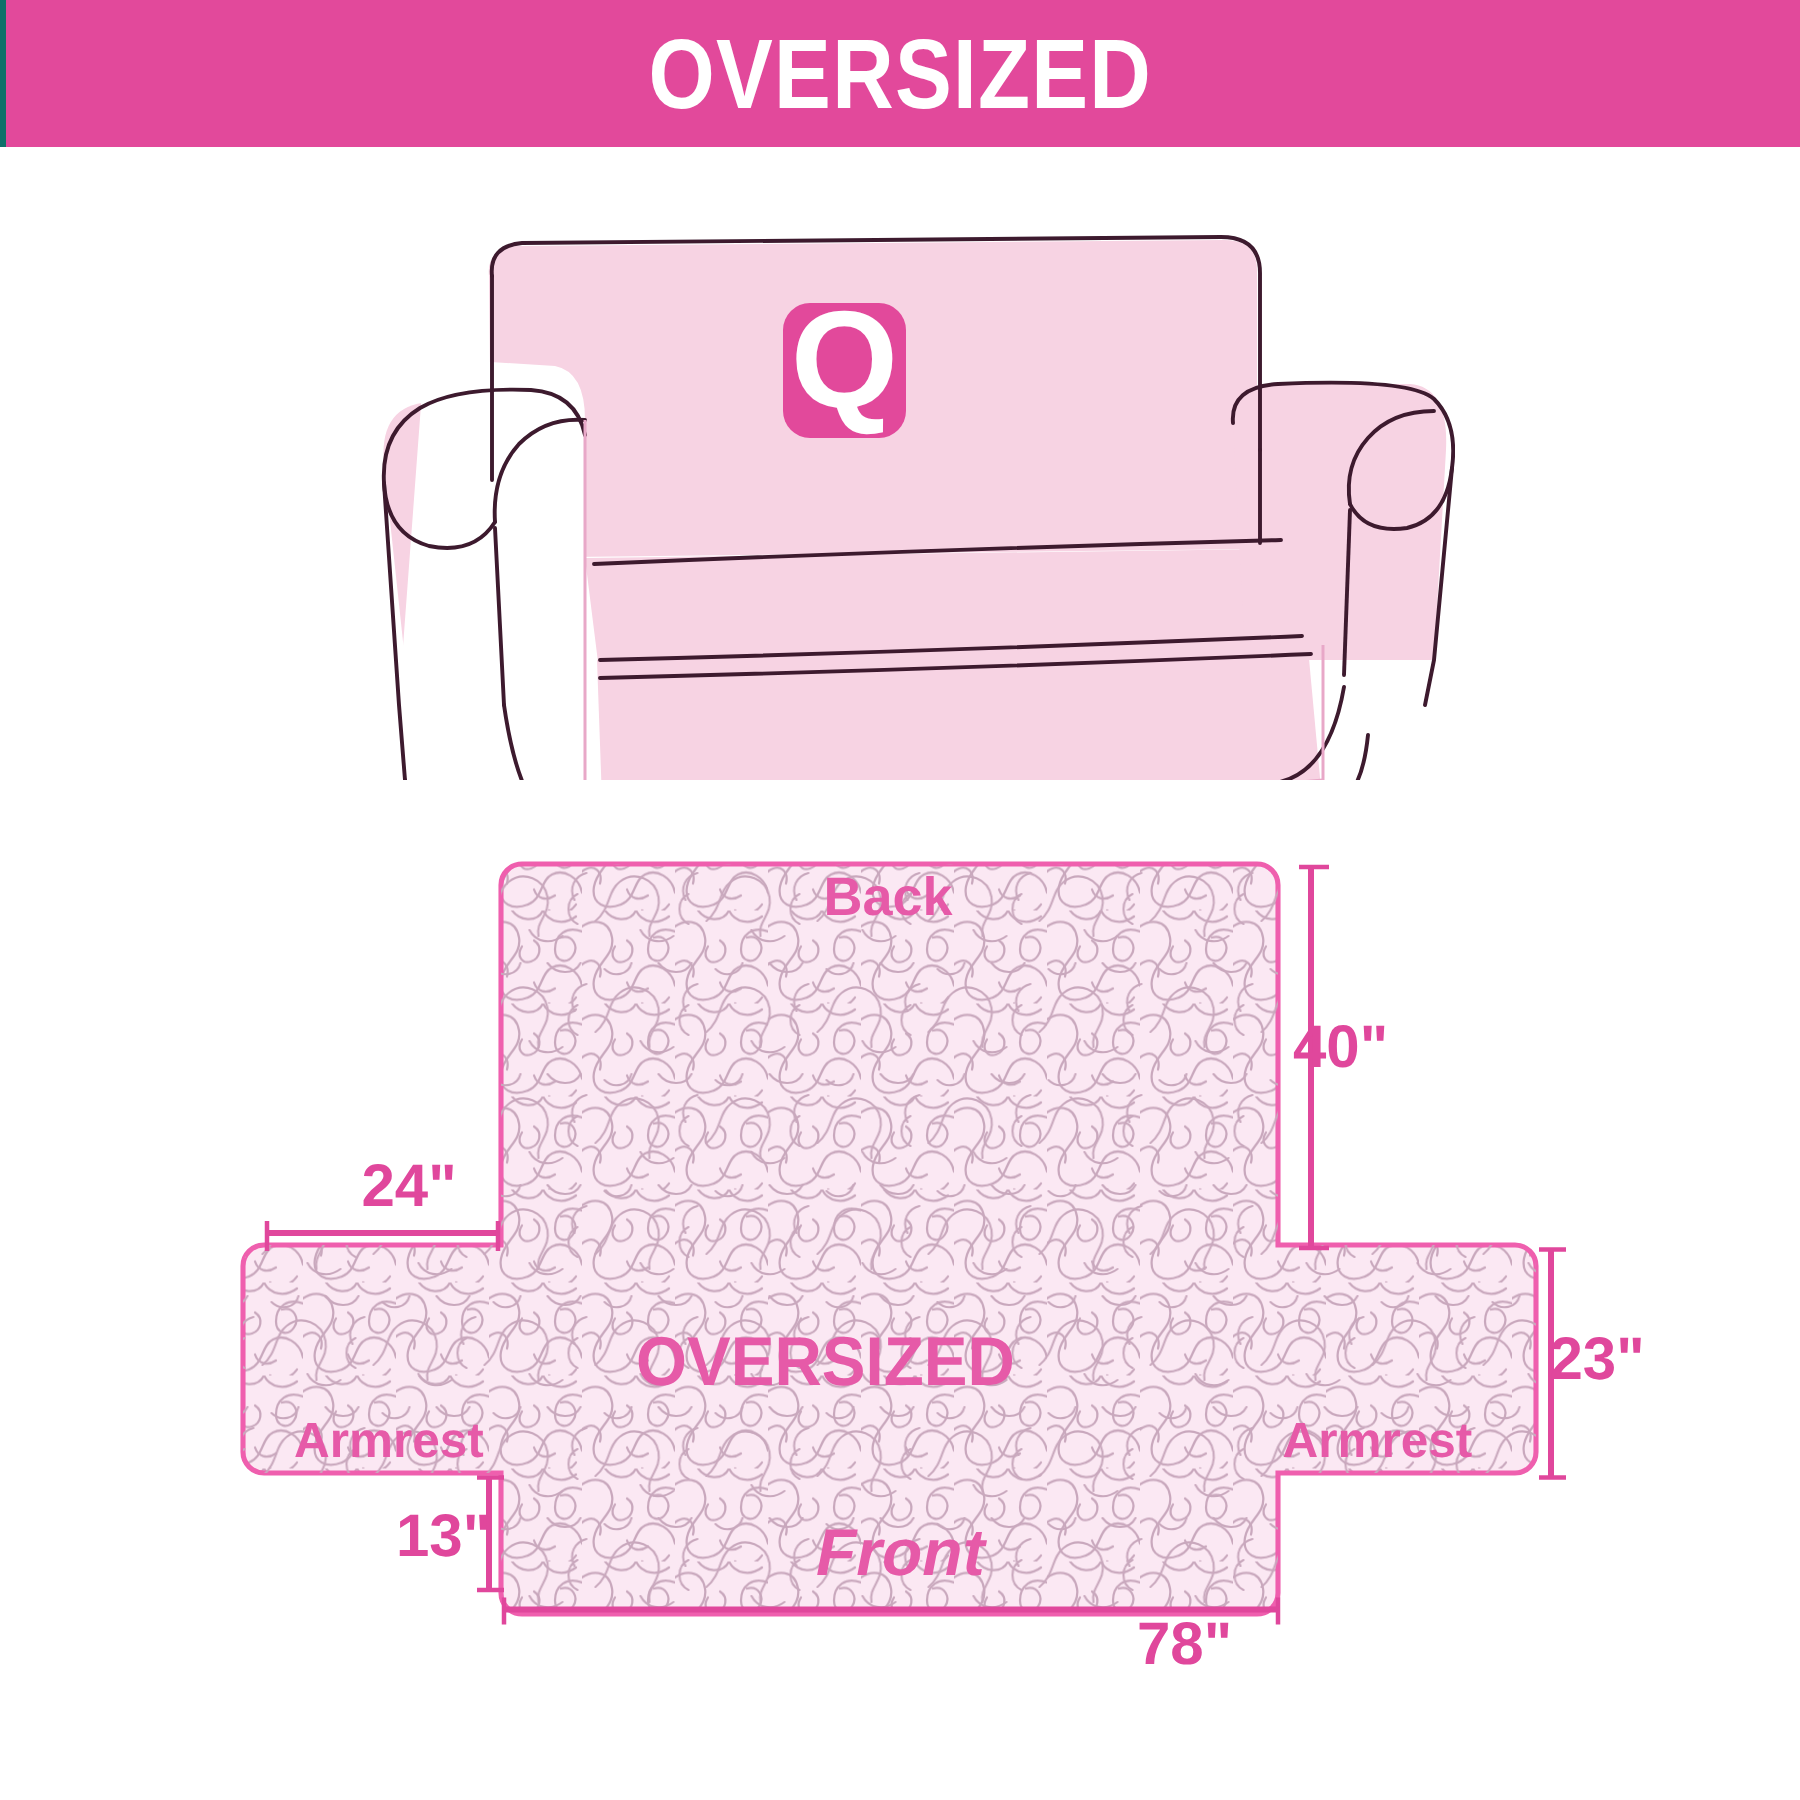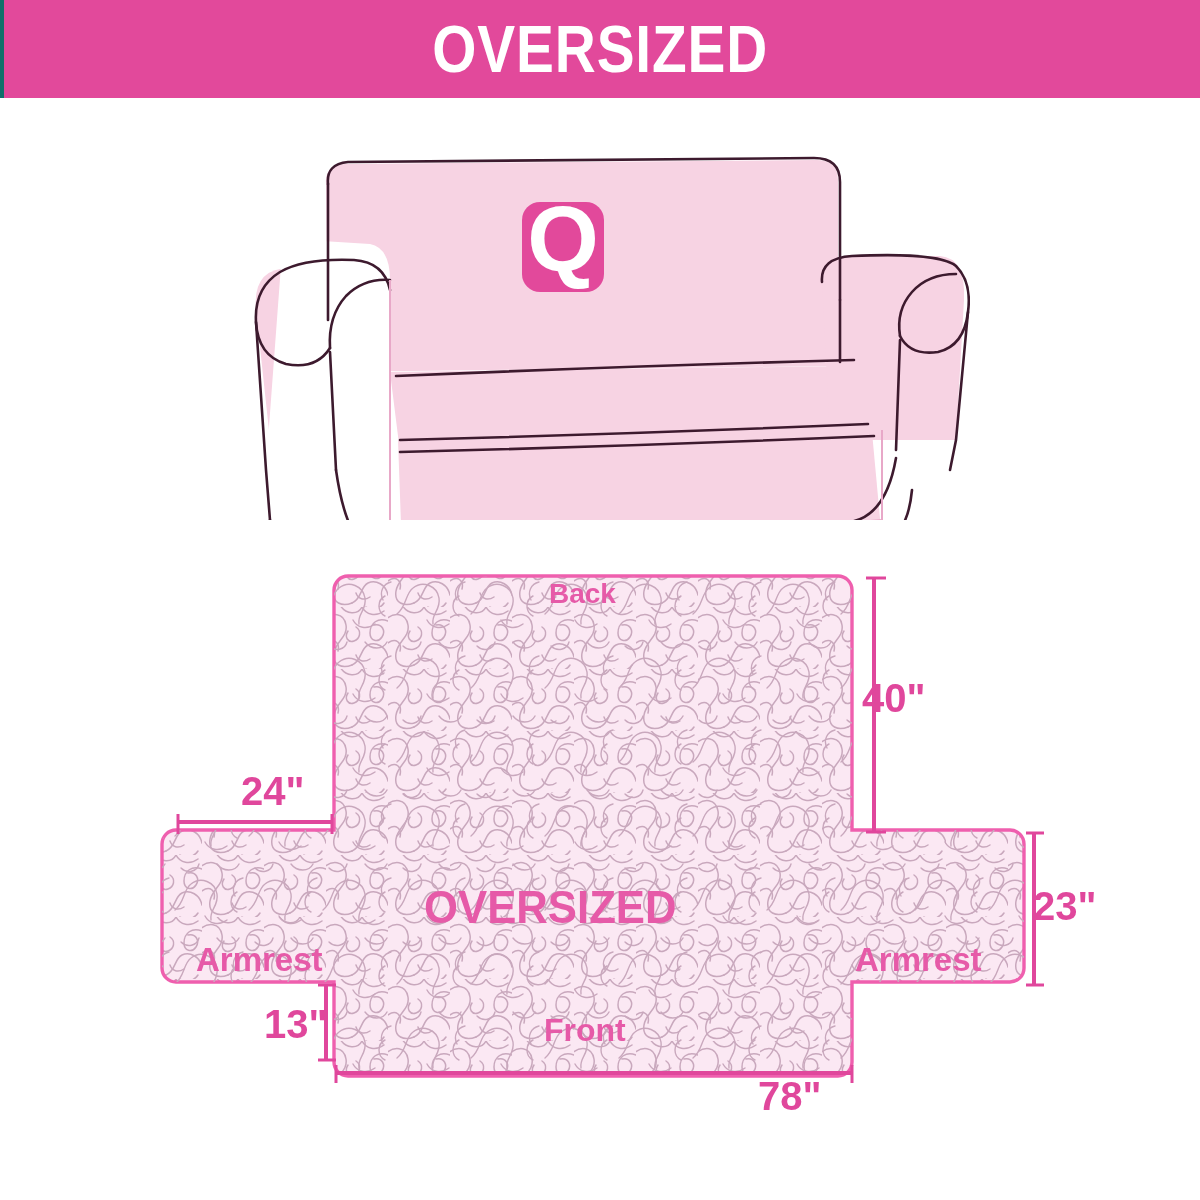--- a/index.html
+++ b/index.html
@@ -76,22 +76,22 @@
   }
   .dim-label {
     position: absolute;
     color: #e0479c;
     font-weight: 700;
     line-height: 1;
     white-space: nowrap;
     font-family: "Liberation Sans Narrow", "Liberation Sans", sans-serif;
   }
 
-  #label-back      { left: 549px; top: 580px;  font-size: 28px; }
-  #label-front     { left: 544px; top: 1014px; font-size: 32px; }
+  #label-back      { left: 549px; top: 580px;  font-size: 36px; }
+  #label-front     { left: 544px; top: 1014px; font-size: 44px; font-style: italic; }
   #label-oversized { left: 424px; top: 884px;  font-size: 46px; letter-spacing: 0px; transform: scaleX(0.95); transform-origin: left center; }
   #label-armrest-left  { left: 196px; top: 943px; font-size: 33px; }
   #label-armrest-right { left: 855px; top: 943px; font-size: 33px; }
 
   #dim-40 { left: 862px; top: 678px;  font-size: 40px; }
   #dim-24 { left: 241px; top: 771px;  font-size: 40px; }
   #dim-23 { left: 1033px; top: 886px; font-size: 40px; }
   #dim-13 { left: 264px; top: 1004px; font-size: 40px; }
   #dim-78 { left: 758px; top: 1076px; font-size: 40px; }
 </style>

